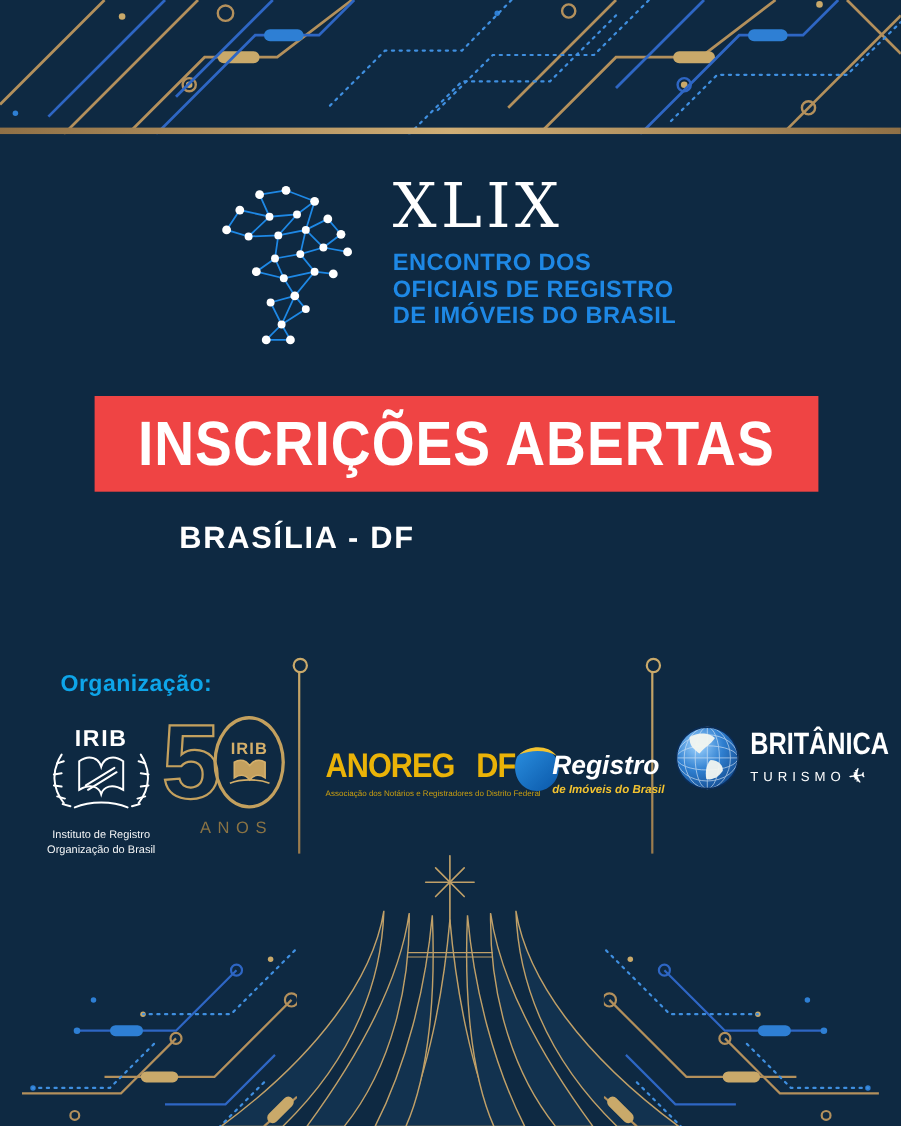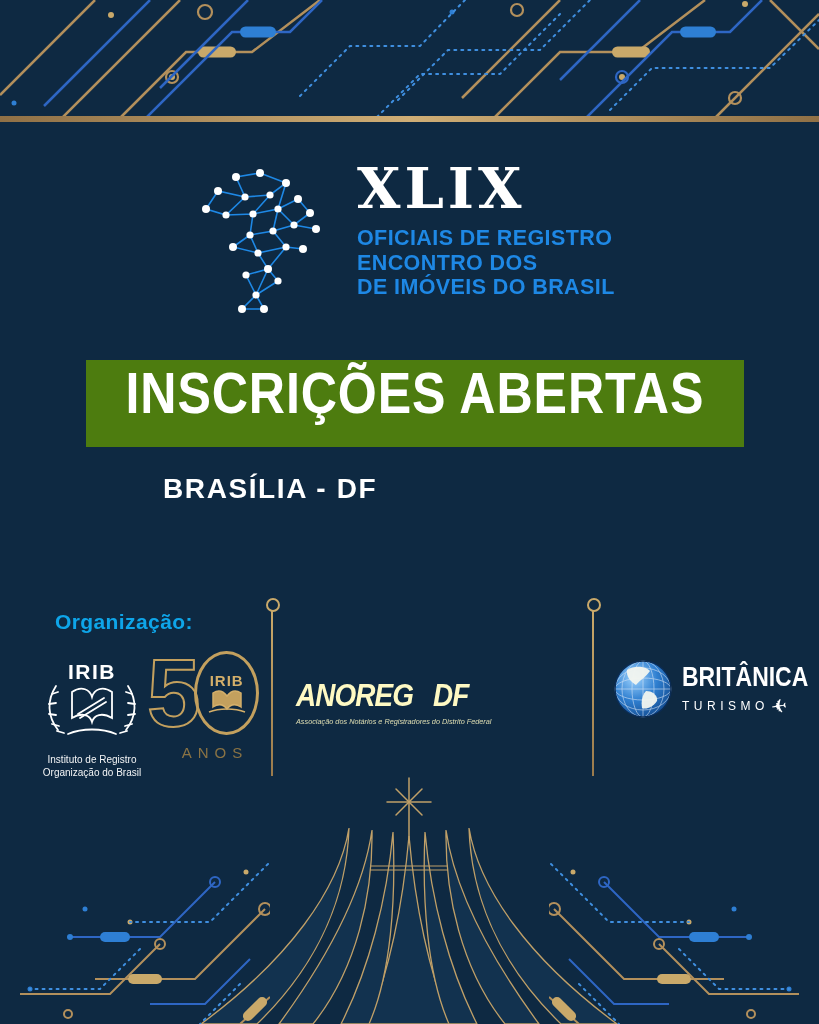--- a/index.html
+++ b/index.html
@@ -8,29 +8,29 @@
     background:#0e2942;font-family:"Liberation Sans",sans-serif;
     -webkit-font-smoothing:antialiased;
   }
   svg{display:block}
   
   .top-band{position:absolute;left:0;top:0;width:819px;height:122px;}
   
   .brand{position:absolute;left:198px;top:167px;width:140px;height:150px;}
   .title-block{position:absolute;left:357px;top:160px;}
   .event-number{
-    font-family:"DejaVu Serif","Liberation Serif",serif;font-weight:700;
+    font-family:"DejaVu Serif","Liberation Serif",serif;font-weight:400;
     font-size:56px;color:#ffffff;letter-spacing:4px;line-height:1;
   }
   .event-subtitle{margin-top:10px;color:#1e88e5;font-weight:700;font-size:21.5px;
     line-height:24.5px;letter-spacing:.4px;}
   
   .banner{position:absolute;left:86px;top:360px;width:653px;height:87px;display:flex;}
   .banner-stripe{width:9px;height:100%;background:linear-gradient(180deg,#d9bc85,#a8855a 55%,#8a6a40);}
-  .banner-body{flex:1;background:#4d7c0f;display:flex;justify-content:center;}
+  .banner-body{flex:1;background:#ef4444;display:flex;align-items:center;justify-content:center;}
   .banner-text{color:#fff;font-weight:800;font-size:57px;letter-spacing:1px;
     transform:scaleX(.88);transform-origin:center;white-space:nowrap;}
   
   .dates{position:absolute;left:163px;top:470px;color:#fff;font-weight:700;
     font-size:28px;letter-spacing:1.6px;line-height:38px;}
   
   .section-heading{color:#0ea5e9;font-weight:700;font-size:21px;letter-spacing:.4px;}
   .sec-org{position:absolute;left:55px;top:610px;width:210px;}
   .sec-apoio{position:absolute;left:297px;top:613px;width:290px;}
   .sec-agencia{position:absolute;left:617px;top:610px;width:190px;}
@@ -47,21 +47,21 @@
   .fifty{position:absolute;left:147px;top:648px;width:112px;}
   .fifty-row{display:flex;align-items:center;}
   .fifty-digit{font-size:96px;line-height:90px;font-weight:700;color:transparent;
     -webkit-text-stroke:2px #c3a05e;}
   .fifty-ring{width:78px;height:78px;border:3px solid #c3a05e;border-radius:50%;
     margin-left:-6px;display:flex;flex-direction:column;align-items:center;justify-content:center;}
   .fifty-ring-label{color:#d4af6a;font-weight:700;font-size:15px;letter-spacing:1px;}
   .fifty-anos{margin-top:6px;text-align:center;color:#8a7344;font-size:15px;letter-spacing:6px;
     padding-left:24px;}
   
-  .anoreg{position:absolute;left:296px;top:678px;width:165px;color:#fef9c3;font-style:italic;}
+  .anoreg{position:absolute;left:296px;top:678px;width:165px;color:#eab308;}
   .anoreg-row{display:flex;align-items:center;}
   .anoreg-name,.anoreg-suffix{font-weight:800;font-size:31px;letter-spacing:-1px;
     transform:scaleX(.9);transform-origin:left;white-space:nowrap;}
   .anoreg-bar{width:3px;height:26px;background:#fff;margin:0 5px 0 2px;}
   .anoreg-tagline{font-size:7.3px;margin-top:3px;opacity:.85;white-space:nowrap;}
   
   .registro{position:absolute;left:462px;top:674px;display:flex;align-items:center;}
   .registro-text{margin-left:-12px;margin-top:6px;}
   .registro-name{color:#fff;font-weight:700;font-style:italic;font-size:24px;letter-spacing:0;}
   .registro-tagline{color:#f2c230;font-weight:700;font-style:italic;font-size:10.5px;margin-top:1px;}
@@ -169,22 +169,22 @@
           <circle cx="58" cy="128" r="3.6"></circle>
         <circle cx="44" cy="142" r="4"></circle>
           <circle cx="66" cy="142" r="4"></circle>
       </g>
     </svg>
   </div>
 
   <div class="title-block">
     <div class="event-number">XLIX</div>
     <div class="event-subtitle">
+      <div>ENCONTRO DOS</div>
       <div>OFICIAIS DE REGISTRO</div>
-      <div>ENCONTRO DOS</div>
       <div>DE IMÓVEIS DO BRASIL</div>
     </div>
   </div>
 
   <div class="banner">
     <div class="banner-stripe"></div>
     <div class="banner-body">
       <div class="banner-text">INSCRIÇÕES ABERTAS</div>
     </div>
   </div>
@@ -242,20 +242,36 @@
 
   <div class="anoreg">
     <div class="anoreg-row">
       <span class="anoreg-name">ANOREG</span>
       <span class="anoreg-bar"></span>
       <span class="anoreg-suffix">DF</span>
     </div>
     <div class="anoreg-tagline">Associação dos Notários e Registradores do Distrito Federal</div>
   </div>
 
+  <div class="registro">
+    <svg width="52" height="52" viewBox="0 0 52 52">
+      <defs>
+        <linearGradient id="regblue" x1="0" y1="0" x2="1" y2="1">
+          <stop offset="0" stop-color="#2a8fe0"></stop>
+            <stop offset="1" stop-color="#0a57a8"></stop>
+        </linearGradient>
+      </defs>
+      <path d="M8,14 C18,2 38,4 44,16 C50,28 42,44 27,45 C12,46 2,30 8,14 Z" fill="url(#regblue)"></path>
+      <path d="M10,12 C20,3 36,3 44,13 C36,8 22,7 10,12 Z" fill="#f2c230"></path>
+    </svg>
+    <div class="registro-text">
+      <div class="registro-name">Registro</div>
+      <div class="registro-tagline">de Imóveis do Brasil</div>
+    </div>
+  </div>
 
 
   <div class="britanica">
     <svg width="62" height="62" viewBox="0 0 62 62">
       <defs>
         <radialGradient id="britblue" cx="0.35" cy="0.3" r="0.9">
           <stop offset="0" stop-color="#9fd4ff"></stop>
             <stop offset="0.45" stop-color="#2f7fd0"></stop>
             <stop offset="1" stop-color="#0a3a7a"></stop>
         </radialGradient>

